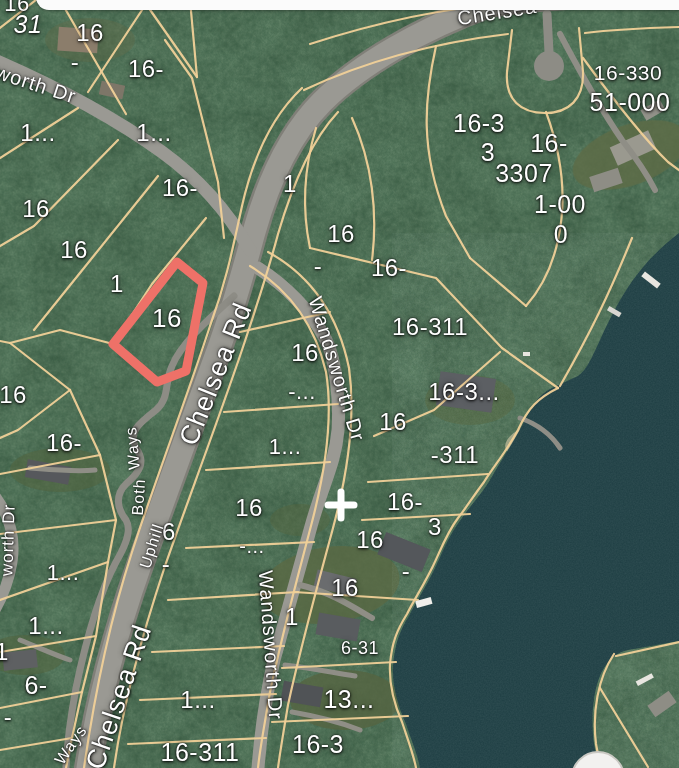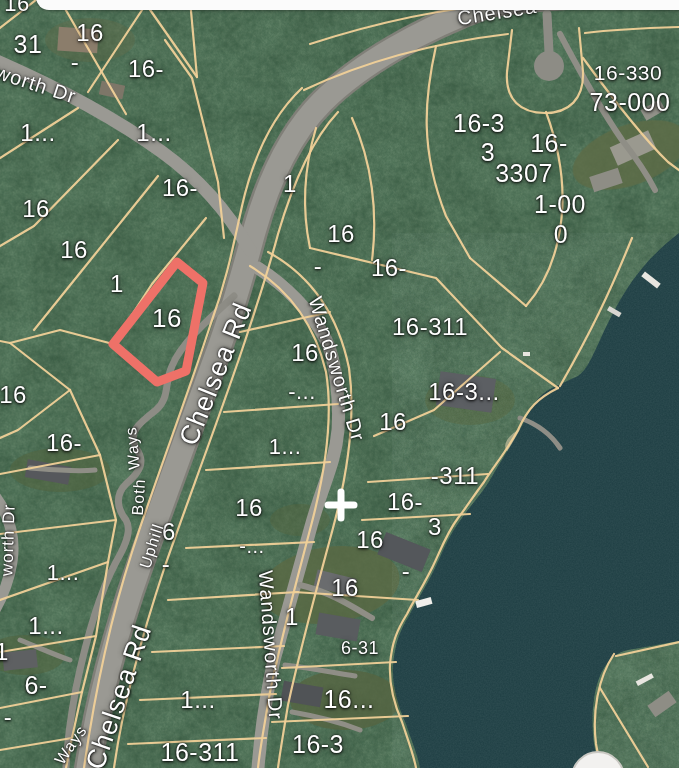--- a/index.html
+++ b/index.html
@@ -181,69 +181,69 @@
   <g stroke="#ffffff" stroke-width="7" stroke-linecap="round">
     <line x1="328" y1="505" x2="354" y2="505"></line>
     <line x1="341" y1="492" x2="341" y2="518"></line>
   </g>
 
   <circle cx="598" cy="778" r="26" fill="#f2f1ef" stroke="#c9c8c2" stroke-width="2"></circle>
 </svg>
 
 <div id="labels">
       <span class="plabel" style="left: 17px; top: 4px; font-size: 22px; transform: translate(-50%, -50%); letter-spacing: 0.5px;">16</span>
-      <span class="plabel" style="left: 28px; top: 44px; font-size: 25px; transform: translate(-50%, -50%); letter-spacing: 0.5px;">31</span>
+      <span class="plabel" style="left: 28px; top: 24px; font-size: 25px; transform: translate(-50%, -50%); letter-spacing: 0.5px; font-style: italic;">31</span>
       <span class="plabel" style="left: 90px; top: 33px; font-size: 24px; transform: translate(-50%, -50%); letter-spacing: 0.5px;">16</span>
       <span class="plabel" style="left: 75px; top: 62px; font-size: 24px; transform: translate(-50%, -50%); letter-spacing: 0.5px;">-</span>
       <span class="plabel" style="left: 146px; top: 69px; font-size: 24px; transform: translate(-50%, -50%); letter-spacing: 0.5px;">16-</span>
       <span class="plabel" style="left: 38px; top: 133px; font-size: 24px; transform: translate(-50%, -50%); letter-spacing: 0.5px;">1...</span>
       <span class="plabel" style="left: 154px; top: 133px; font-size: 24px; transform: translate(-50%, -50%); letter-spacing: 0.5px;">1...</span>
       <span class="plabel" style="left: 180px; top: 188px; font-size: 24px; transform: translate(-50%, -50%); letter-spacing: 0.5px;">16-</span>
       <span class="plabel" style="left: 36px; top: 209px; font-size: 24px; transform: translate(-50%, -50%); letter-spacing: 0.5px;">16</span>
       <span class="plabel" style="left: 74px; top: 250px; font-size: 24px; transform: translate(-50%, -50%); letter-spacing: 0.5px;">16</span>
       <span class="plabel" style="left: 290px; top: 184px; font-size: 24px; transform: translate(-50%, -50%); letter-spacing: 0.5px;">1</span>
       <span class="plabel" style="left: 117px; top: 284px; font-size: 24px; transform: translate(-50%, -50%); letter-spacing: 0.5px;">1</span>
       <span class="plabel" style="left: 167px; top: 318px; font-size: 26px; transform: translate(-50%, -50%); letter-spacing: 0.5px;">16</span>
       <span class="plabel" style="left: 341px; top: 234px; font-size: 24px; transform: translate(-50%, -50%); letter-spacing: 0.5px;">16</span>
       <span class="plabel" style="left: 318px; top: 266px; font-size: 24px; transform: translate(-50%, -50%); letter-spacing: 0.5px;">-</span>
       <span class="plabel" style="left: 389px; top: 268px; font-size: 24px; transform: translate(-50%, -50%); letter-spacing: 0.5px;">16-</span>
       <span class="plabel" style="left: 628px; top: 72px; font-size: 21px; transform: translate(-50%, -50%); letter-spacing: 0.5px;">16-330</span>
-      <span class="plabel" style="left: 630px; top: 102px; font-size: 25px; transform: translate(-50%, -50%); letter-spacing: 0.5px;">73-000</span>
+      <span class="plabel" style="left: 630px; top: 102px; font-size: 25px; transform: translate(-50%, -50%); letter-spacing: 0.5px;">51-000</span>
       <span class="plabel" style="left: 479px; top: 123px; font-size: 25px; transform: translate(-50%, -50%); letter-spacing: 0.5px;">16-3</span>
       <span class="plabel" style="left: 488px; top: 152px; font-size: 25px; transform: translate(-50%, -50%); letter-spacing: 0.5px;">3</span>
       <span class="plabel" style="left: 549px; top: 143px; font-size: 25px; transform: translate(-50%, -50%); letter-spacing: 0.5px;">16-</span>
       <span class="plabel" style="left: 524px; top: 173px; font-size: 25px; transform: translate(-50%, -50%); letter-spacing: 0.5px;">3307</span>
       <span class="plabel" style="left: 560px; top: 204px; font-size: 25px; transform: translate(-50%, -50%); letter-spacing: 0.5px;">1-00</span>
       <span class="plabel" style="left: 561px; top: 234px; font-size: 25px; transform: translate(-50%, -50%); letter-spacing: 0.5px;">0</span>
       <span class="plabel" style="left: 430px; top: 327px; font-size: 24px; transform: translate(-50%, -50%); letter-spacing: 0.5px;">16-311</span>
       <span class="plabel" style="left: 305px; top: 353px; font-size: 24px; transform: translate(-50%, -50%); letter-spacing: 0.5px;">16</span>
       <span class="plabel" style="left: 302px; top: 392px; font-size: 22px; transform: translate(-50%, -50%); letter-spacing: 0.5px;">-...</span>
       <span class="plabel" style="left: 464px; top: 392px; font-size: 24px; transform: translate(-50%, -50%); letter-spacing: 0.5px;">16-3...</span>
       <span class="plabel" style="left: 393px; top: 422px; font-size: 24px; transform: translate(-50%, -50%); letter-spacing: 0.5px;">16</span>
-      <span class="plabel" style="left: 455px; top: 476px; font-size: 24px; transform: translate(-50%, -50%); letter-spacing: 0.5px;">-311</span>
+      <span class="plabel" style="left: 455px; top: 455px; font-size: 24px; transform: translate(-50%, -50%); letter-spacing: 0.5px;">-311</span>
       <span class="plabel" style="left: 285px; top: 447px; font-size: 22px; transform: translate(-50%, -50%); letter-spacing: 0.5px;">1...</span>
       <span class="plabel" style="left: 13px; top: 395px; font-size: 24px; transform: translate(-50%, -50%); letter-spacing: 0.5px;">16</span>
       <span class="plabel" style="left: 64px; top: 443px; font-size: 24px; transform: translate(-50%, -50%); letter-spacing: 0.5px;">16-</span>
       <span class="plabel" style="left: 249px; top: 508px; font-size: 24px; transform: translate(-50%, -50%); letter-spacing: 0.5px;">16</span>
       <span class="plabel" style="left: 252px; top: 546px; font-size: 20px; transform: translate(-50%, -50%); letter-spacing: 0.5px;">-...</span>
       <span class="plabel" style="left: 169px; top: 532px; font-size: 24px; transform: translate(-50%, -50%); letter-spacing: 0.5px;">6</span>
       <span class="plabel" style="left: 166px; top: 564px; font-size: 24px; transform: translate(-50%, -50%); letter-spacing: 0.5px;">-</span>
       <span class="plabel" style="left: 405px; top: 502px; font-size: 24px; transform: translate(-50%, -50%); letter-spacing: 0.5px;">16-</span>
       <span class="plabel" style="left: 435px; top: 527px; font-size: 24px; transform: translate(-50%, -50%); letter-spacing: 0.5px;">3</span>
       <span class="plabel" style="left: 370px; top: 540px; font-size: 24px; transform: translate(-50%, -50%); letter-spacing: 0.5px;">16</span>
       <span class="plabel" style="left: 406px; top: 571px; font-size: 24px; transform: translate(-50%, -50%); letter-spacing: 0.5px;">-</span>
       <span class="plabel" style="left: 345px; top: 588px; font-size: 24px; transform: translate(-50%, -50%); letter-spacing: 0.5px;">16</span>
       <span class="plabel" style="left: 292px; top: 617px; font-size: 24px; transform: translate(-50%, -50%); letter-spacing: 0.5px;">1</span>
       <span class="plabel" style="left: 63px; top: 573px; font-size: 22px; transform: translate(-50%, -50%); letter-spacing: 0.5px;">1...</span>
       <span class="plabel" style="left: 46px; top: 626px; font-size: 24px; transform: translate(-50%, -50%); letter-spacing: 0.5px;">1...</span>
       <span class="plabel" style="left: 2px; top: 652px; font-size: 24px; transform: translate(-50%, -50%); letter-spacing: 0.5px;">1</span>
       <span class="plabel" style="left: 36px; top: 685px; font-size: 25px; transform: translate(-50%, -50%); letter-spacing: 0.5px;">6-</span>
       <span class="plabel" style="left: 8px; top: 717px; font-size: 24px; transform: translate(-50%, -50%); letter-spacing: 0.5px;">-</span>
       <span class="plabel" style="left: 360px; top: 648px; font-size: 18px; transform: translate(-50%, -50%); letter-spacing: 0.5px;">6-31</span>
-      <span class="plabel" style="left: 349px; top: 699px; font-size: 25px; transform: translate(-50%, -50%); letter-spacing: 0.5px;">16...</span>
+      <span class="plabel" style="left: 349px; top: 699px; font-size: 25px; transform: translate(-50%, -50%); letter-spacing: 0.5px;">13...</span>
       <span class="plabel" style="left: 198px; top: 700px; font-size: 24px; transform: translate(-50%, -50%); letter-spacing: 0.5px;">1...</span>
       <span class="plabel" style="left: 200px; top: 752px; font-size: 25px; transform: translate(-50%, -50%); letter-spacing: 0.5px;">16-311</span>
       <span class="plabel" style="left: 318px; top: 744px; font-size: 25px; transform: translate(-50%, -50%); letter-spacing: 0.5px;">16-3</span>
       <span class="rlabel" style="left: 497px; top: 12px; font-size: 20px; transform: translate(-50%, -50%) rotate(-9deg); letter-spacing: 1px;">Chelsea</span>
       <span class="rlabel" style="left: 216px; top: 374px; font-size: 27px; transform: translate(-50%, -50%) rotate(-68deg); letter-spacing: 1px;">Chelsea Rd</span>
       <span class="rlabel" style="left: 119px; top: 697px; font-size: 27px; transform: translate(-50%, -50%) rotate(-71deg); letter-spacing: 1px;">Chelsea Rd</span>
       <span class="rlabel" style="left: 337px; top: 369px; font-size: 20px; transform: translate(-50%, -50%) rotate(73deg); letter-spacing: 1px;">Wandsworth Dr</span>
       <span class="rlabel" style="left: 271px; top: 645px; font-size: 20px; transform: translate(-50%, -50%) rotate(86deg); letter-spacing: 1px;">Wandsworth Dr</span>
       <span class="rlabel" style="left: 36px; top: 84px; font-size: 20px; transform: translate(-50%, -50%) rotate(18deg); letter-spacing: 1px;">worth Dr</span>
       <span class="rlabel" style="left: 8px; top: 540px; font-size: 17px; transform: translate(-50%, -50%) rotate(-88deg); letter-spacing: 1px;">worth Dr</span>

